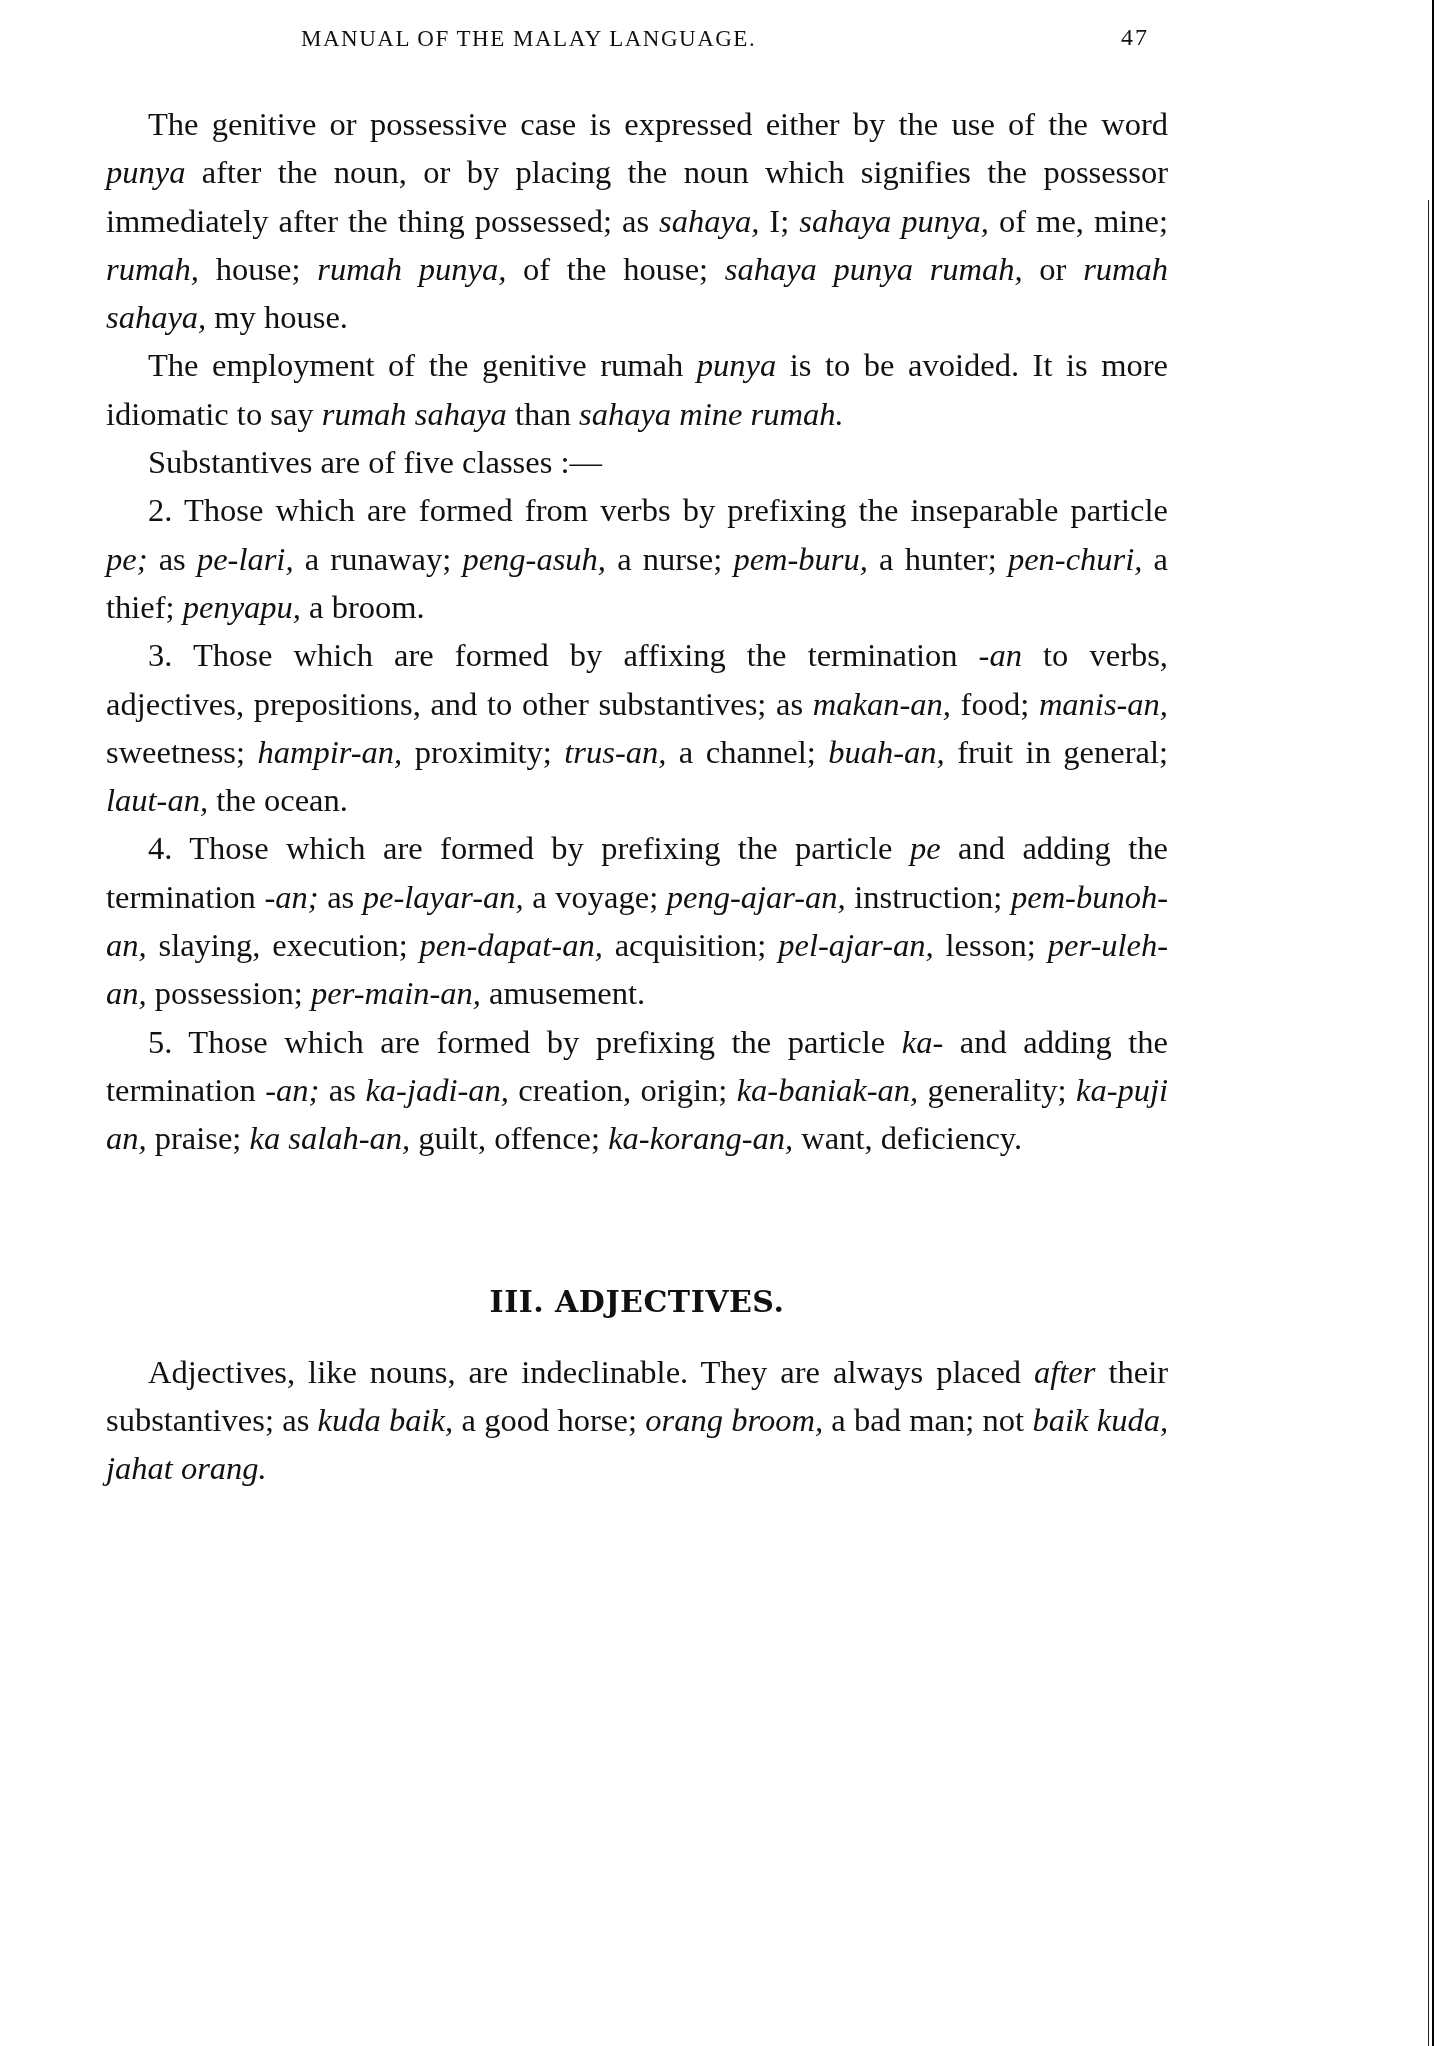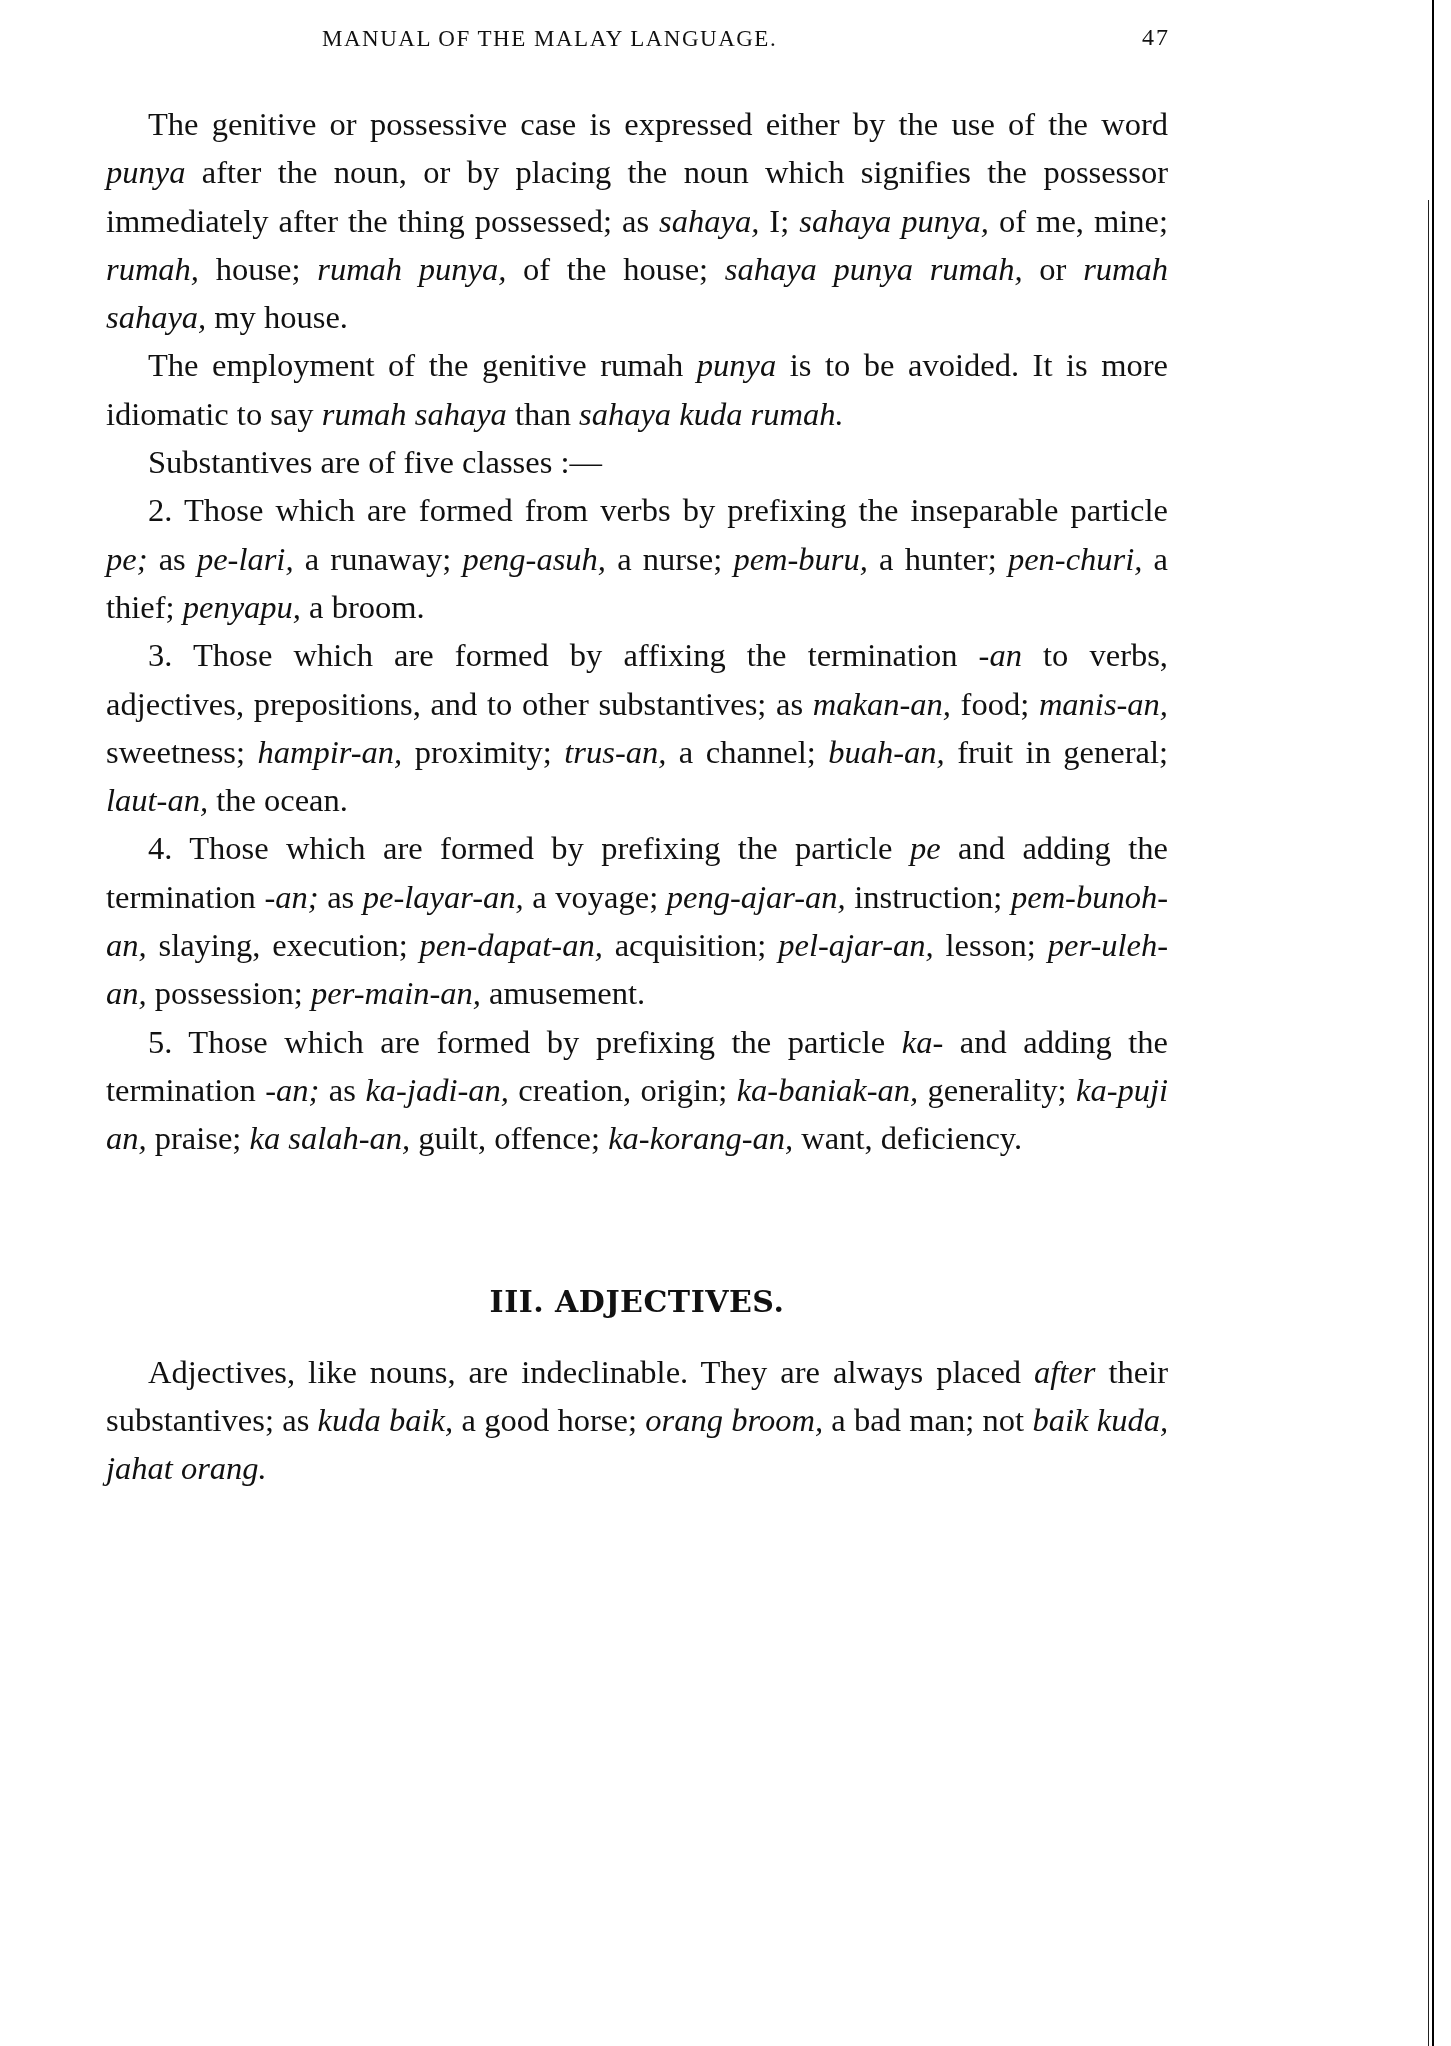--- a/index.html
+++ b/index.html
@@ -27,21 +27,21 @@
       position: absolute;
       top: 200px;
       left: 1428px;
       width: 1px;
       height: 1846px;
       background: #222;
     }
     .running-head {
       position: absolute;
       top: 26px;
-      left: 322px;
+      left: 301px;
       width: 848px;
       height: 40px;
       font-size: 23px;
       letter-spacing: 1.5px;
     }
     .running-title {
       position: absolute;
       left: 0;
       top: 0;
     }
@@ -85,21 +85,21 @@
 <div class="page-edge-inner"></div>
 
 <div class="running-head">
   <span class="running-title">MANUAL OF THE MALAY LANGUAGE.</span>
   <span class="page-number">47</span>
 </div>
 
 <div class="text-block">
   <div id="paras">
       <p class="para"><span>The genitive or possessive case is expressed either by the use of the word </span><i>punya</i><span> after the noun, or by placing the noun which signifies the possessor immediately after the thing possessed; as </span><i>sahaya,</i><span> I; </span><i>sahaya punya,</i><span> of me, mine; </span><i>rumah,</i><span> house; </span><i>rumah punya,</i><span> of the house; </span><i>sahaya punya rumah,</i><span> or </span><i>rumah sahaya,</i><span> my house.</span></p>
-      <p class="para"><span>The employment of the genitive rumah </span><i>punya</i><span> is to be avoided. It is more idiomatic to say </span><i>rumah sahaya</i><span> than </span><i>sahaya kuda rumah.</i></p>
+      <p class="para"><span>The employment of the genitive rumah </span><i>punya</i><span> is to be avoided. It is more idiomatic to say </span><i>rumah sahaya</i><span> than </span><i>sahaya mine rumah.</i></p>
       <p class="para"><span>Substantives are of five classes :—</span></p>
       <p class="para list-para"><span>2. Those which are formed from verbs by prefixing the inseparable particle </span><i>pe;</i><span> as </span><i>pe-lari,</i><span> a runaway; </span><i>peng-asuh,</i><span> a nurse; </span><i>pem-buru,</i><span> a hunter; </span><i>pen-churi,</i><span> a thief; </span><i>penyapu,</i><span> a broom.</span></p>
       <p class="para list-para"><span>3. Those which are formed by affixing the termination </span><i>-an</i><span> to verbs, adjectives, prepositions, and to other substantives; as </span><i>makan-an,</i><span> food; </span><i>manis-an,</i><span> sweetness; </span><i>hampir-an,</i><span> proximity; </span><i>trus-an,</i><span> a channel; </span><i>buah-an,</i><span> fruit in general; </span><i>laut-an,</i><span> the ocean.</span></p>
       <p class="para list-para"><span>4. Those which are formed by prefixing the particle </span><i>pe</i><span> and adding the termination </span><i>-an;</i><span> as </span><i>pe-layar-an,</i><span> a voyage; </span><i>peng-ajar-an,</i><span> instruction; </span><i>pem-bunoh-an,</i><span> slaying, execution; </span><i>pen-dapat-an,</i><span> acquisition; </span><i>pel-ajar-an,</i><span> lesson; </span><i>per-uleh-an,</i><span> possession; </span><i>per-main-an,</i><span> amusement.</span></p>
       <p class="para list-para"><span>5. Those which are formed by prefixing the particle </span><i>ka-</i><span> and adding the termination </span><i>-an;</i><span> as </span><i>ka-jadi-an,</i><span> creation, origin; </span><i>ka-baniak-an,</i><span> generality; </span><i>ka-puji an,</i><span> praise; </span><i>ka salah-an,</i><span> guilt, offence; </span><i>ka-korang-an,</i><span> want, deficiency.</span></p>
     </div>
   <h2 class="heading">III. ADJECTIVES.</h2>
   <div id="section-paras">
       <p class="para"><span>Adjectives, like nouns, are indeclinable.  They are always placed </span><i>after</i><span> their substantives; as </span><i>kuda baik,</i><span> a good horse; </span><i>orang broom,</i><span> a bad man; not </span><i>baik kuda, jahat orang.</i></p>
     </div>

